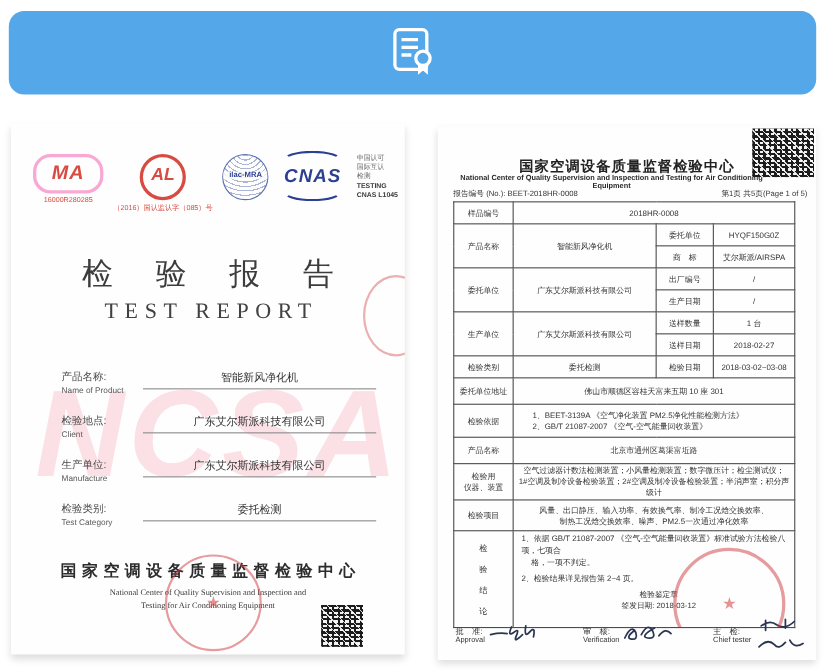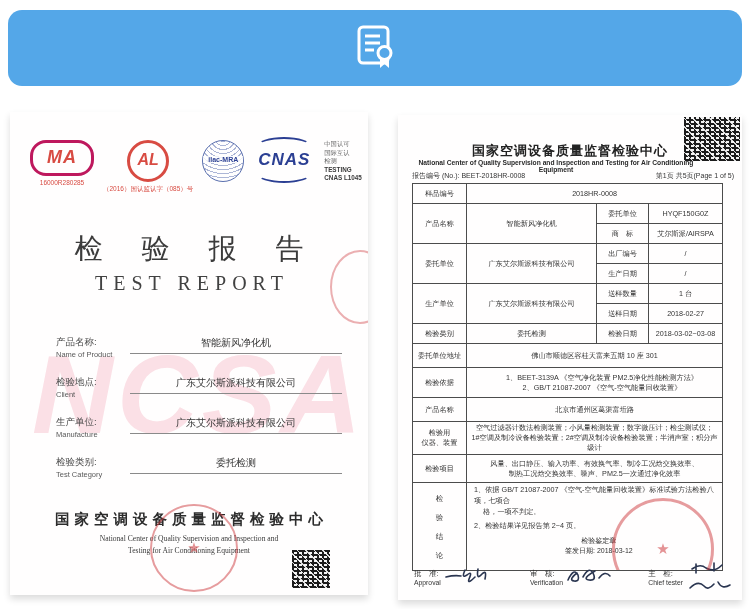--- a/index.html
+++ b/index.html
@@ -24,21 +24,21 @@
       repeating-linear-gradient(45deg, rgba(255,255,255,.85) 0 1px, transparent 1px 6px),
       repeating-linear-gradient(0deg, #1c1c1c 0 2px, transparent 2px 4px),
       repeating-linear-gradient(90deg, #1c1c1c 0 2px, #f2f2f2 2px 5px);
   }
   
   .stamp{position:absolute;border-radius:50%;border:2.5px solid rgba(205,58,62,.5);z-index:3;}
   .stamp .star{position:absolute;left:50%;top:50%;transform:translate(-50%,-52%);color:rgba(205,58,62,.55);font-size:15px;}
   
   .logos{position:absolute;left:20px;top:28px;display:flex;gap:9px;align-items:flex-start;z-index:2;}
   .logo-block{text-align:center;}
-  .cma-mark{width:58px;height:30px;border:3px solid #be185d;border-radius:16px;
+  .cma-mark{width:58px;height:30px;border:3px solid #f9a8d4;border-radius:16px;
     color:#d84b42;font-weight:bold;font-style:italic;font-size:18px;line-height:28px;letter-spacing:1px;}
   .logo-caption{font-size:6.5px;color:#d84b42;margin-top:3px;white-space:nowrap;}
   .al-mark{width:36px;height:36px;border:3px solid #d84b42;border-radius:50%;margin:0 auto;
     color:#d84b42;font-weight:bold;font-style:italic;font-size:16px;line-height:34px;}
   .ilac-mark{position:relative;width:40px;height:40px;border:1px solid #5a6fae;border-radius:50%;
     background:repeating-radial-gradient(circle at 50% -10%, rgba(90,110,175,.5) 0 1px, transparent 1px 4px);}
   .ilac-label{position:absolute;left:0;right:0;top:15px;font-size:7px;font-weight:bold;color:#2b3f93;
     background:rgba(255,255,255,.8);}
   .cnas-mark{position:relative;width:62px;height:40px;color:#2b3f93;font-weight:bold;font-style:italic;
     font-size:17px;line-height:40px;letter-spacing:1px;text-align:center;}
@@ -75,21 +75,21 @@
   .qr-right{position:absolute;right:2px;top:2px;width:56px;height:44px;z-index:2;}
   .r-header-cn{position:absolute;top:27px;left:0;width:100%;text-align:center;
     font-size:13px;font-weight:bold;color:#222;letter-spacing:1px;}
   .r-header-en{position:absolute;top:44px;left:6px;right:34px;text-align:center;
     font-size:6.7px;font-weight:bold;color:#2a2a2a;}
   .r-no-line{position:absolute;top:56px;left:14px;font-size:7px;color:#333;}
   .r-page-line{position:absolute;top:56px;right:8px;font-size:7px;color:#333;}
   table.rt{position:absolute;left:14px;top:68px;border-collapse:collapse;table-layout:fixed;width:310px;
     font-size:7.2px;color:#333;}
   table.rt td{border:1px solid #4c4c4c;text-align:center;padding:1px 2px;overflow:hidden;}
-  table.rt td.left{text-align:center;padding-left:17px;}
+  table.rt td.left{text-align:left;padding-left:17px;}
   tr.h20{height:20px;} tr.h24{height:24px;} tr.h28{height:28px;} tr.h30{height:30px;}
   tr.h32{height:32px;} tr.h88{height:88px;}
   .vlabel{width:9px;margin:0 auto;line-height:19px;font-size:7.5px;letter-spacing:0;}
   .concl{position:relative;width:100%;height:100%;text-align:left;}
   .concl-line{font-size:7.2px;line-height:11px;padding-left:5px;}
   .concl-line.indent{padding-left:14px;}
   .concl-line.gap{margin-top:3px;}
   .concl-stamp-area{position:absolute;left:96px;top:52px;text-align:center;font-size:7px;color:#333;}
   .stamp-right{right:6px;top:14px;width:96px;height:96px;border-width:3px;}
   .sign-row{position:absolute;left:16px;right:6px;bottom:6px;display:flex;justify-content:space-between;

